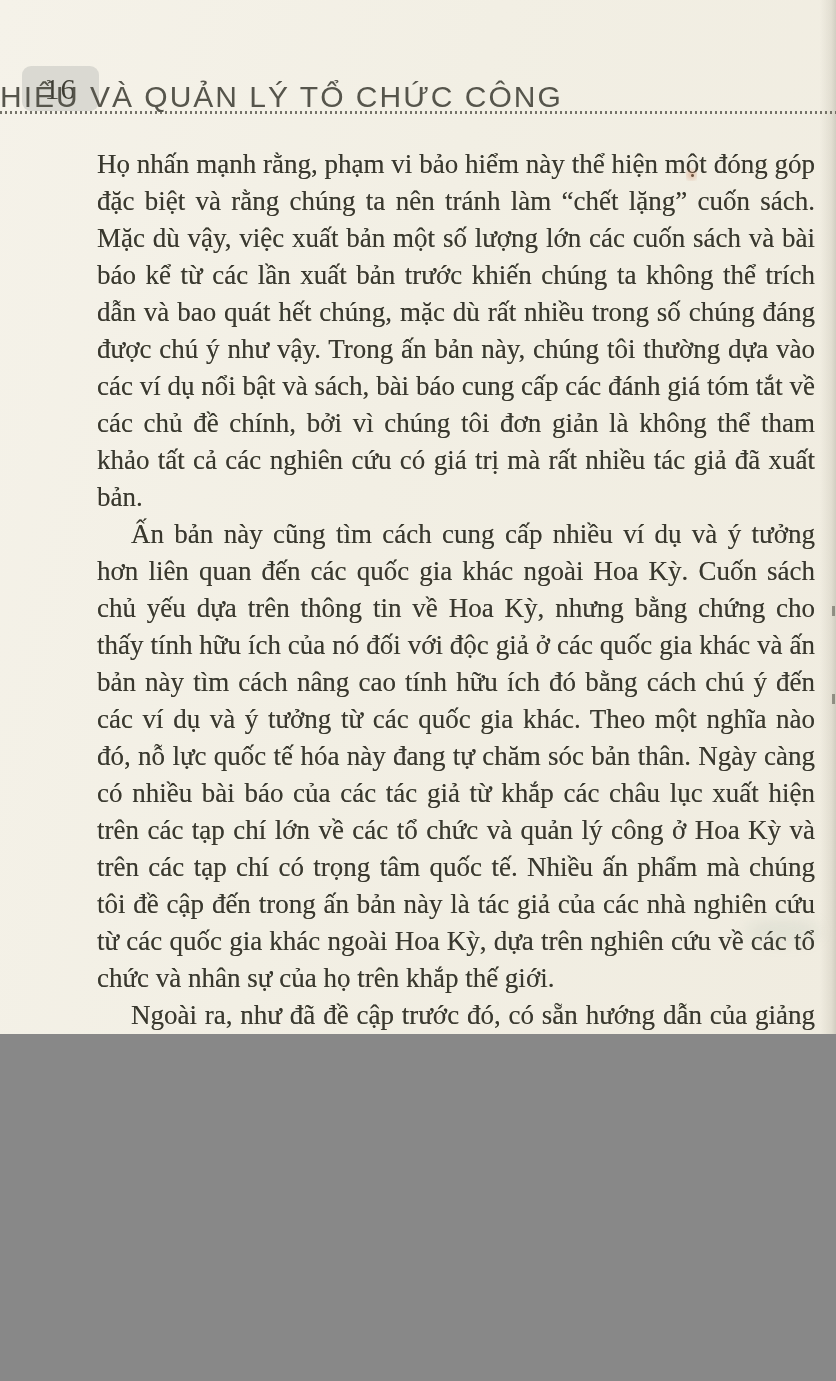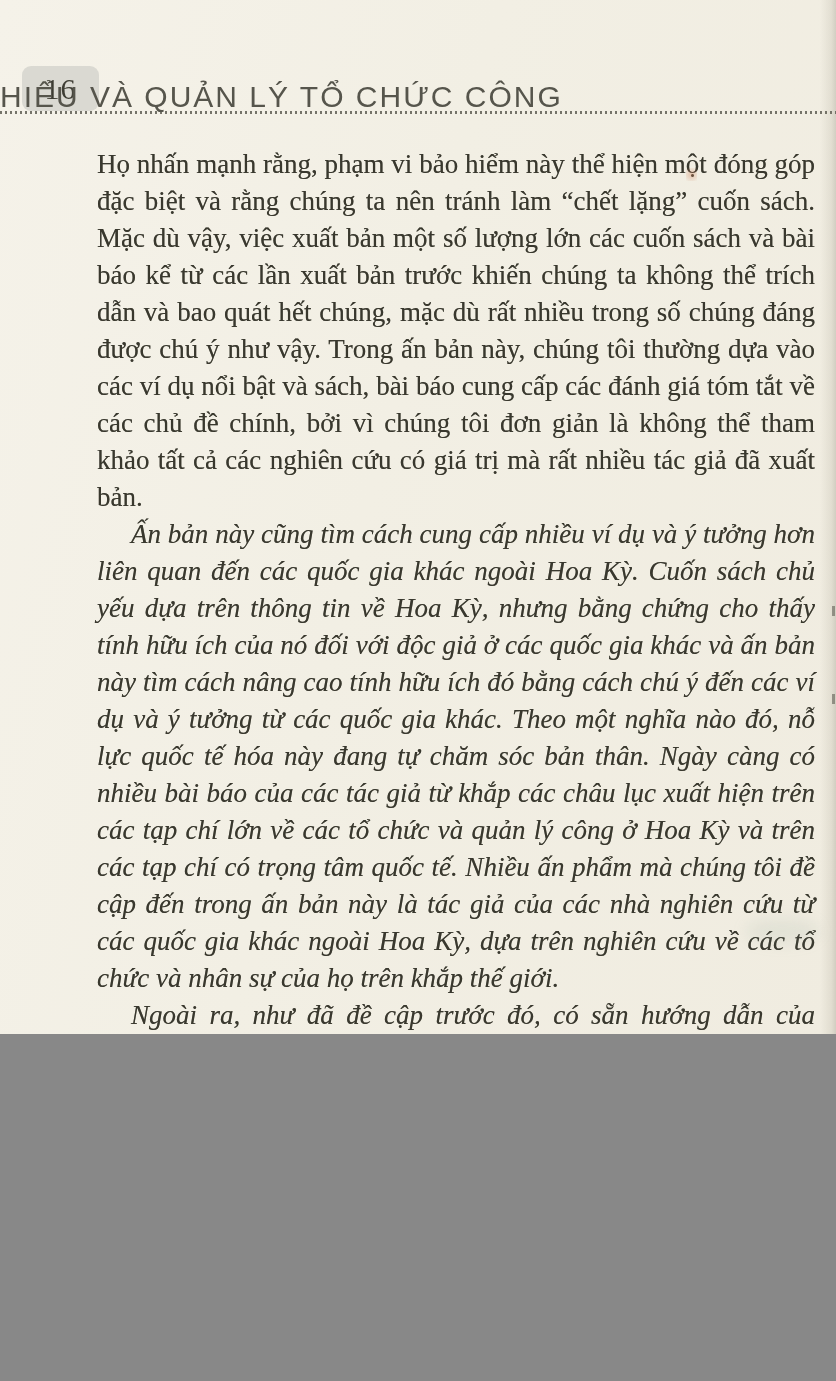--- a/index.html
+++ b/index.html
@@ -51,21 +51,21 @@
     position: absolute;
     left: 97px; top: 146px;
     width: 718px;
     font-size: 27px;
     line-height: 37px;
     color: #39382e;
     text-align: justify;
     text-shadow: 0 0 0.4px rgba(57,56,46,0.55);
   }
   .body-text p { margin: 0; }
-  .body-text p.indent { text-indent: 34px; font-style: italic; }
+  .body-text p.indent { text-indent: 34px; }
   
   .ghost-line {
     position: absolute;
     top: 1291px; left: 235px;
     width: 585px;
     transform: scaleX(-1);
     font-size: 24px;
     line-height: 30px;
     color: rgba(104, 120, 104, 0.30);
     filter: blur(0.7px);

